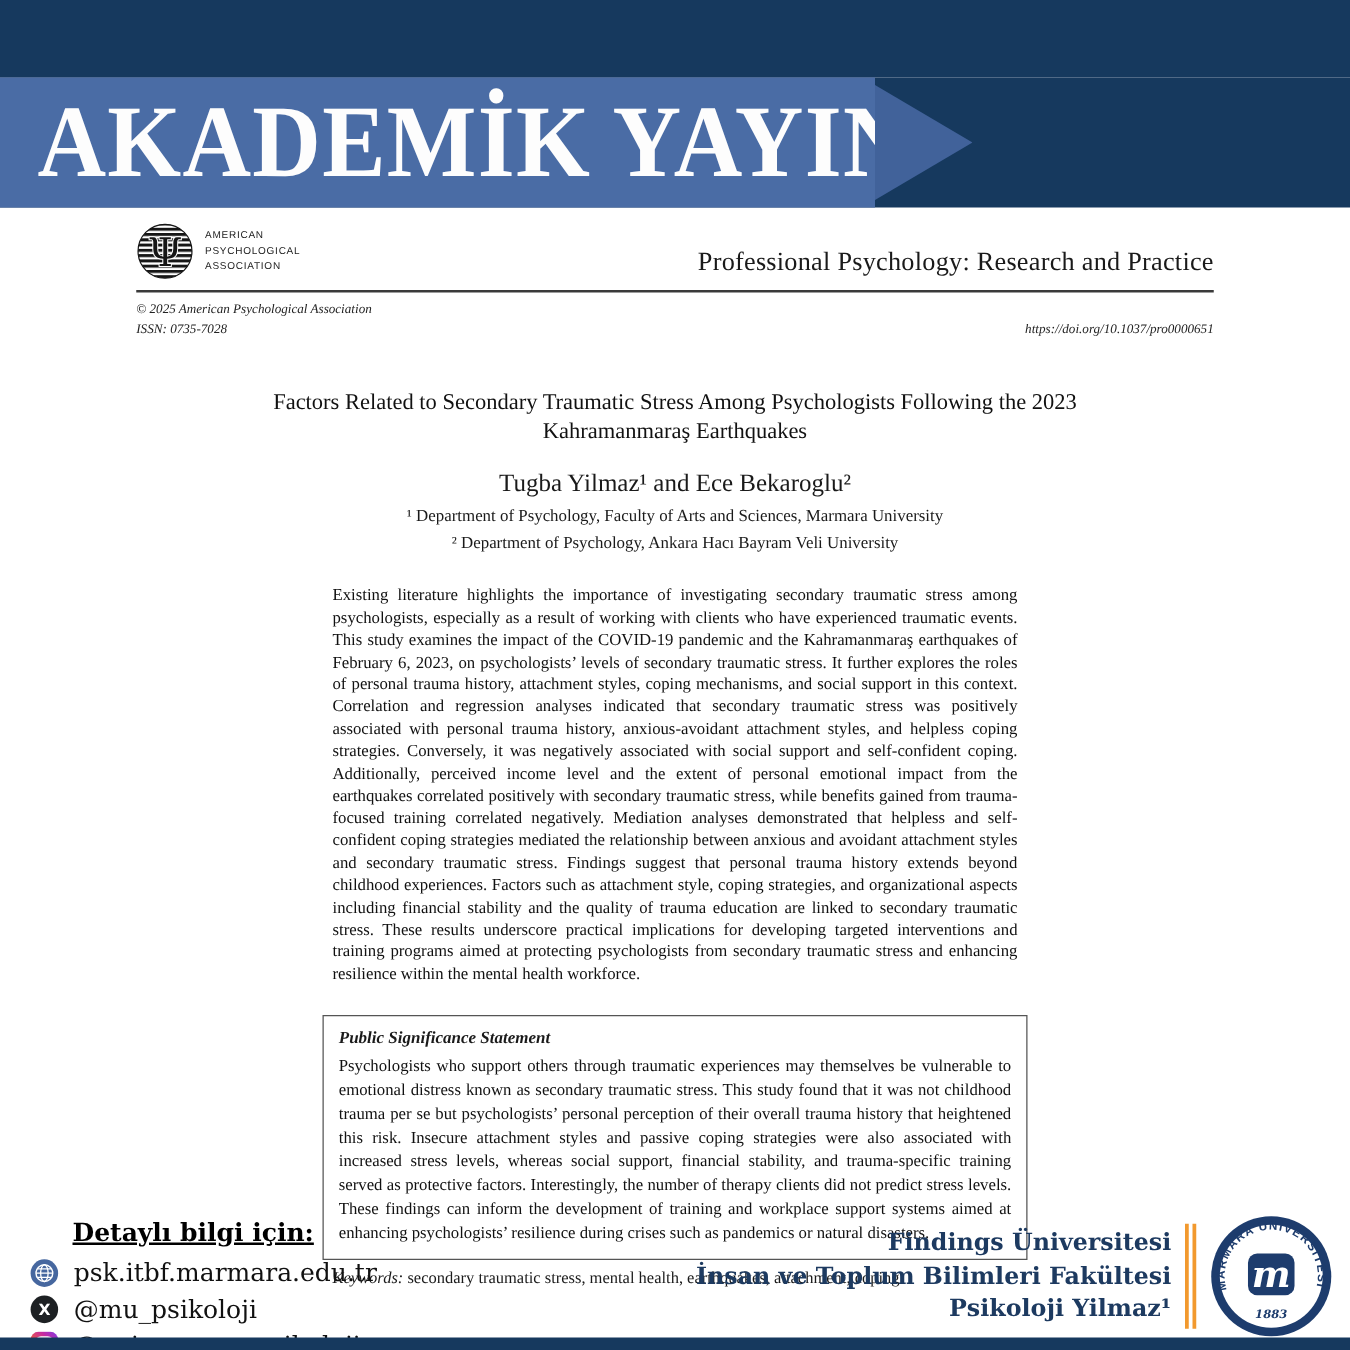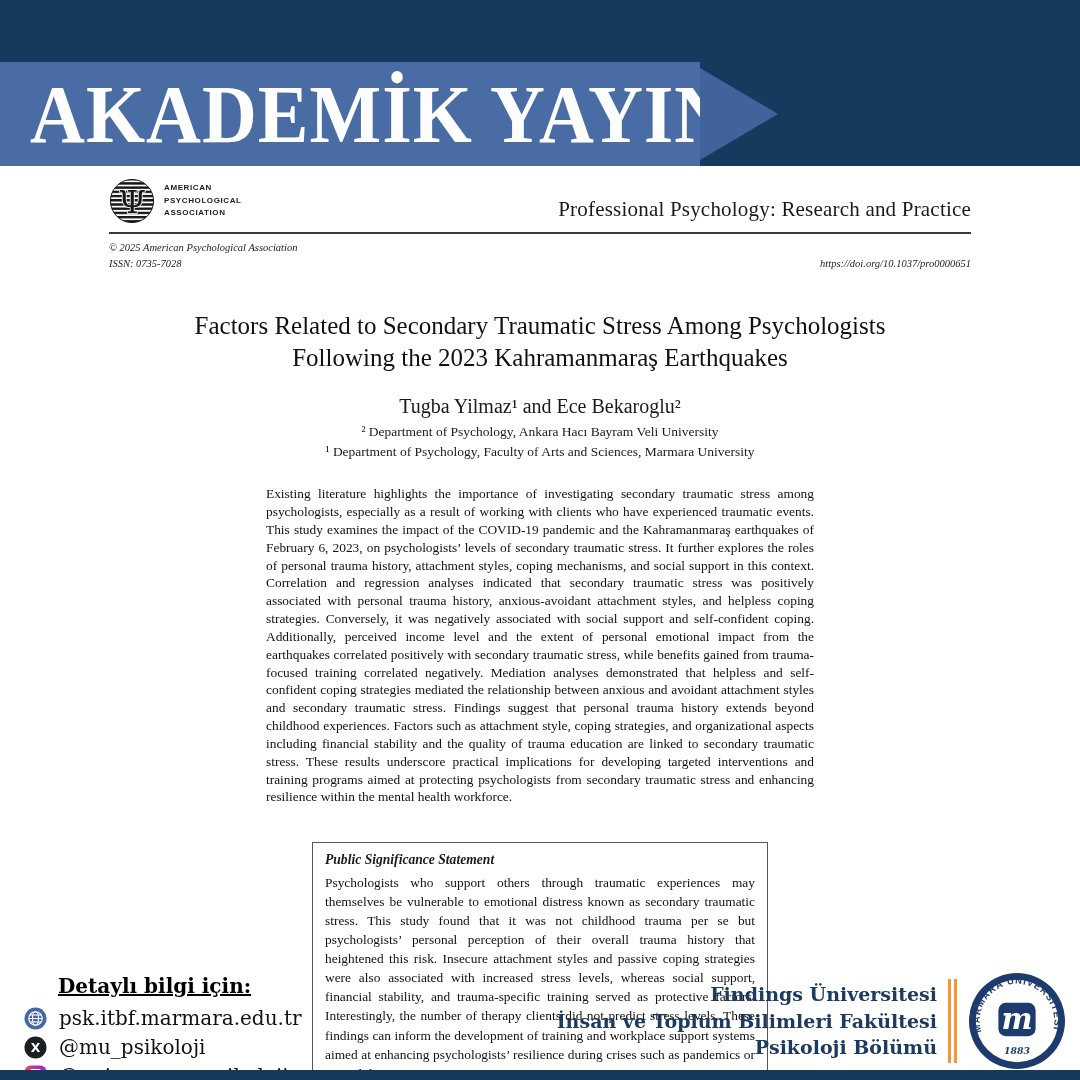--- a/index.html
+++ b/index.html
@@ -22,38 +22,38 @@
   .banner-tip{
     width:78px;height:92px;margin-top:6px;background:#41629a;
     clip-path:polygon(0 0,100% 50%,0 100%);
   }
   
   .page{width:862px;margin:0 auto;padding-top:12px;color:#1a1a1a;}
   .journal-header{display:flex;justify-content:space-between;align-items:flex-end;
     border-bottom:2px solid #3a3a3a;padding-bottom:8px;}
   .apa-block{display:flex;gap:9px;align-items:center;}
   .apa-org{
-    font-family:"Liberation Sans", sans-serif;font-weight:bold;font-size:8px;
+    font-family:"Liberation Sans", sans-serif;font-weight:normal;font-size:8px;
     letter-spacing:.6px;line-height:1.55;color:#222;
   }
   .journal-name{font-size:21px;letter-spacing:.2px;margin-bottom:2px;}
   .copyright-row{display:flex;justify-content:space-between;align-items:flex-end;
     font-size:10.5px;line-height:1.5;margin-top:6px;color:#222;font-style:italic;}
   .article-title{
-    text-align:center;font-size:25px;line-height:1.3;font-weight:400;
+    text-align:center;font-size:18px;line-height:1.3;font-weight:400;
     max-width:760px;margin:38px auto 0;color:#111;
   }
   .authors{text-align:center;font-size:20px;margin-top:20px;}
   .affiliations{text-align:center;font-size:13.5px;line-height:1.55;margin-top:4px;}
   .abstract{
     width:548px;margin:22px auto 0;font-size:13.4px;line-height:1.33;
     text-align:justify;color:#111;
   }
   .sig-box{
-    width:456px;box-sizing:border-box;margin:36px auto 0;
+    width:564px;box-sizing:border-box;margin:24px auto 0;
     border:1.5px solid #555;padding:9px 12px 12px;
   }
   .sig-heading{font-weight:bold;font-style:italic;font-size:13.6px;margin-bottom:5px;}
   .sig-body{font-size:13.4px;line-height:1.42;text-align:justify;color:#111;}
   .meta-line{width:548px;margin:6px auto 0;font-size:13.2px;}
   .meta-label{font-style:italic;}
   
   .footer-left{position:absolute;left:24px;top:974px;font-family:"DejaVu Serif", serif;}
   .contact-heading{
     font-size:20px;font-weight:bold;text-decoration:underline;
@@ -110,22 +110,22 @@
       <div>© 2025 American Psychological Association</div>
       <div>ISSN: 0735-7028</div>
     </div>
     <div>https://doi.org/10.1037/pro0000651</div>
   </div>
 
   <h1 class="article-title">Factors Related to Secondary Traumatic Stress Among Psychologists Following the 2023 Kahramanmaraş Earthquakes</h1>
 
   <div class="authors">Tugba Yilmaz¹ and Ece Bekaroglu²</div>
   <div class="affiliations">
+    <div>¹ Department of Psychology, Faculty of Arts and Sciences, Marmara University</div>
     <div>² Department of Psychology, Ankara Hacı Bayram Veli University</div>
-    <div>¹ Department of Psychology, Faculty of Arts and Sciences, Marmara University</div>
   </div>
 
   <p class="abstract">Existing literature highlights the importance of investigating secondary traumatic stress among psychologists, especially as a result of working with clients who have experienced traumatic events. This study examines the impact of the COVID-19 pandemic and the Kahramanmaraş earthquakes of February 6, 2023, on psychologists’ levels of secondary traumatic stress. It further explores the roles of personal trauma history, attachment styles, coping mechanisms, and social support in this context. Correlation and regression analyses indicated that secondary traumatic stress was positively associated with personal trauma history, anxious-avoidant attachment styles, and helpless coping strategies. Conversely, it was negatively associated with social support and self-confident coping. Additionally, perceived income level and the extent of personal emotional impact from the earthquakes correlated positively with secondary traumatic stress, while benefits gained from trauma-focused training correlated negatively. Mediation analyses demonstrated that helpless and self-confident coping strategies mediated the relationship between anxious and avoidant attachment styles and secondary traumatic stress. Findings suggest that personal trauma history extends beyond childhood experiences. Factors such as attachment style, coping strategies, and organizational aspects including financial stability and the quality of trauma education are linked to secondary traumatic stress. These results underscore practical implications for developing targeted interventions and training programs aimed at protecting psychologists from secondary traumatic stress and enhancing resilience within the mental health workforce.</p>
 
   <div class="sig-box">
     <div class="sig-heading">Public Significance Statement</div>
     <div class="sig-body">Psychologists who support others through traumatic experiences may themselves be vulnerable to emotional distress known as secondary traumatic stress. This study found that it was not childhood trauma per se but psychologists’ personal perception of their overall trauma history that heightened this risk. Insecure attachment styles and passive coping strategies were also associated with increased stress levels, whereas social support, financial stability, and trauma-specific training served as protective factors. Interestingly, the number of therapy clients did not predict stress levels. These findings can inform the development of training and workplace support systems aimed at enhancing psychologists’ resilience during crises such as pandemics or natural disasters.</div>
   </div>
 
   <div class="meta-line">
@@ -174,21 +174,21 @@
       <circle cx="16.6" cy="7.4" r="1.1" fill="#fff"></circle>
     </svg>
     <span class="contact-text">@unimarmarapsikoloji</span>
   </div>
 </div>
 
 <div class="footer-right">
   <div class="institution">
     <div>Findings Üniversitesi</div>
     <div>İnsan ve Toplum Bilimleri Fakültesi</div>
-    <div>Psikoloji Bölümü</div>
+    <div>Psikoloji Yilmaz¹</div>
   </div>
   <div class="orange-sep"></div>
   <svg class="marmara-logo" viewBox="0 0 100 100" aria-hidden="true">
     <circle cx="50" cy="50" r="49" fill="#1d3c6d"></circle>
     <circle cx="50" cy="50" r="42" fill="#ffffff"></circle>
     <path id="marmaraArc" d="M 14.3,63 A 38,38 0 1 1 85.7,63" fill="none"></path>
     <text font-family="Liberation Sans, sans-serif" font-size="9.6" font-weight="bold" letter-spacing="1" fill="#1d3c6d">
       <textPath href="#marmaraArc" startOffset="2">MARMARA ÜNİVERSİTESİ</textPath>
     </text>
     <text x="50" y="84" text-anchor="middle" font-family="DejaVu Serif, serif" font-style="italic" font-weight="bold" font-size="9.5" fill="#1d3c6d">1883</text>

